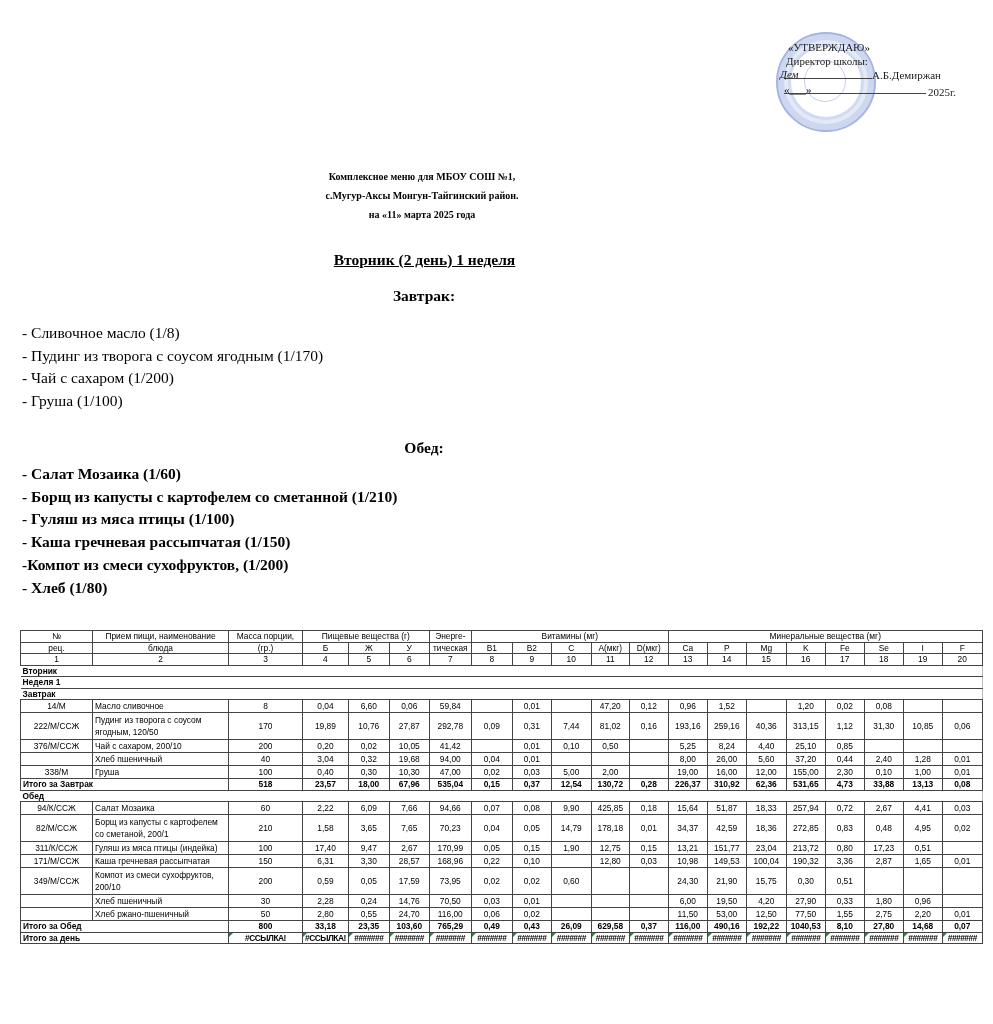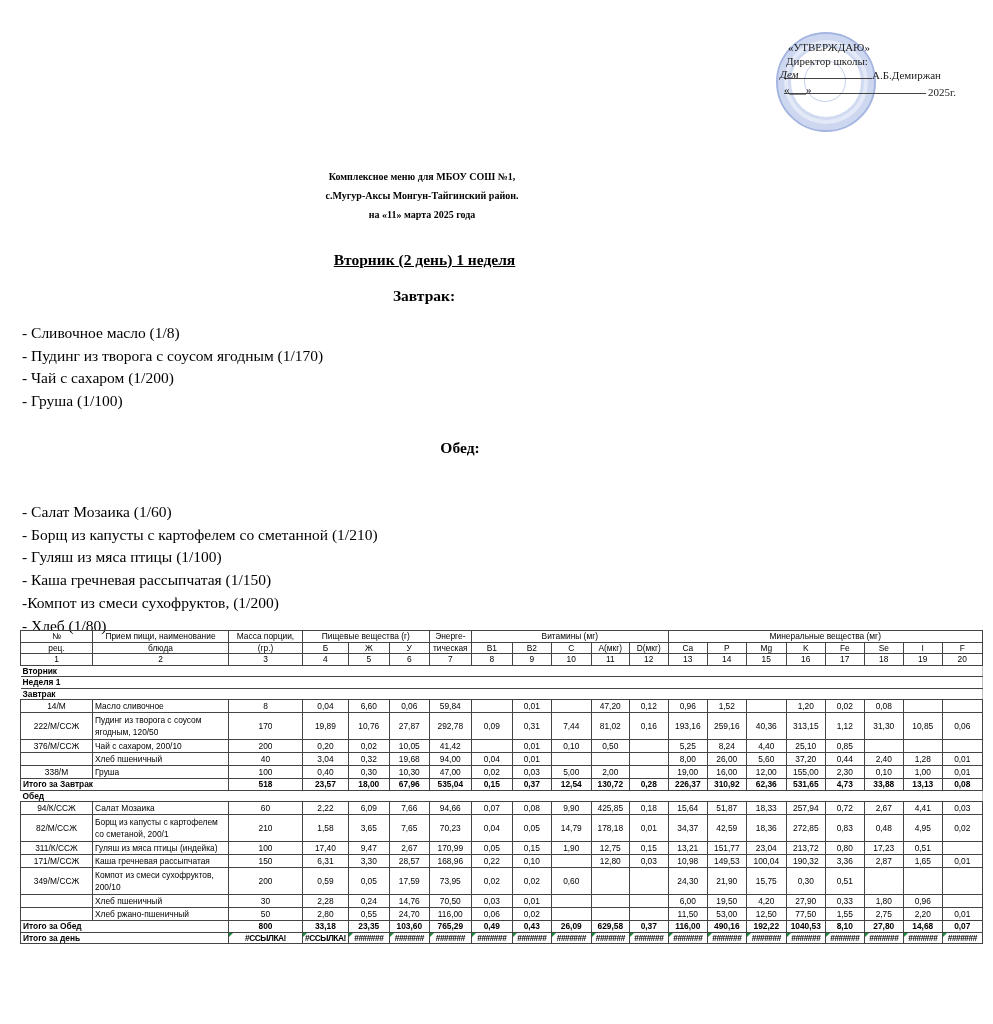--- a/index.html
+++ b/index.html
@@ -21,25 +21,25 @@
   #appr-date-line { left: 16px; top: 55px; width: 142px; border-bottom: 1px solid #444; height: 0; }
   #appr-date-q { left: 16px; top: 45px; font-size: 9px; }
   #appr-year { left: 160px; top: 48px; font-size: 8px; }
 
   
   #title-block { position: absolute; left: 0; top: 167px; width: 844px; text-align: center; font-weight: bold; font-size: 10px; line-height: 19px; }
   #day-title { position: absolute; left: 0; top: 251px; width: 849px; text-align: center; font-weight: bold; font-size: 15.5px; }
   #day-title span { text-decoration: underline; }
   .meal-heading { position: absolute; left: 0; width: 848px; text-align: center; font-weight: bold; font-size: 15.5px; }
   #breakfast-heading { top: 287px; }
-  #lunch-heading { top: 439px; padding-left: 36px; }
+  #lunch-heading { top: 439px; }
 
   .menu-list { position: absolute; left: 22px; font-size: 15.5px; line-height: 22.7px; margin: 0; padding: 0; list-style: none; }
   #breakfast-list { top: 322px; }
-  #lunch-list { top: 501px; }
+  #lunch-list { top: 463px; font-weight: bold; }
 
   
   #nutrition-table { position: absolute; left: 20px; top: 630px; border-collapse: collapse; table-layout: fixed; font-size: 8.4px; }
   #nutrition-table td { border: 1px solid #444; padding: 0 2px; height: 10.5px; line-height: 10px; text-align: center; white-space: nowrap; overflow: hidden; vertical-align: middle; }
   #nutrition-table tr.hdr td { height: 10.5px; }
   #nutrition-table td.name { text-align: left; white-space: normal; line-height: 12px; }
   #nutrition-table tr.tall td { height: 26px; }
   #nutrition-table tr.section td { border-left: none; border-right: none; font-weight: bold; text-align: left; height: 10.5px; }
   #nutrition-table tr.section td.edge { border-right: 1px solid #bbb; }
   #nutrition-table tr.total td { font-weight: bold; }

